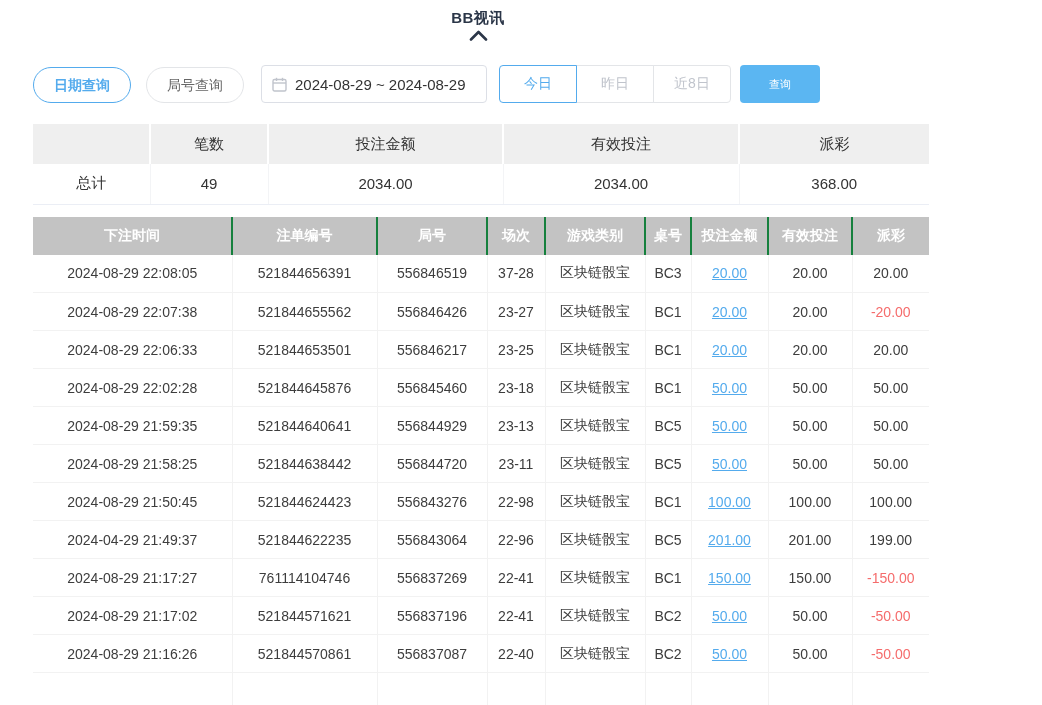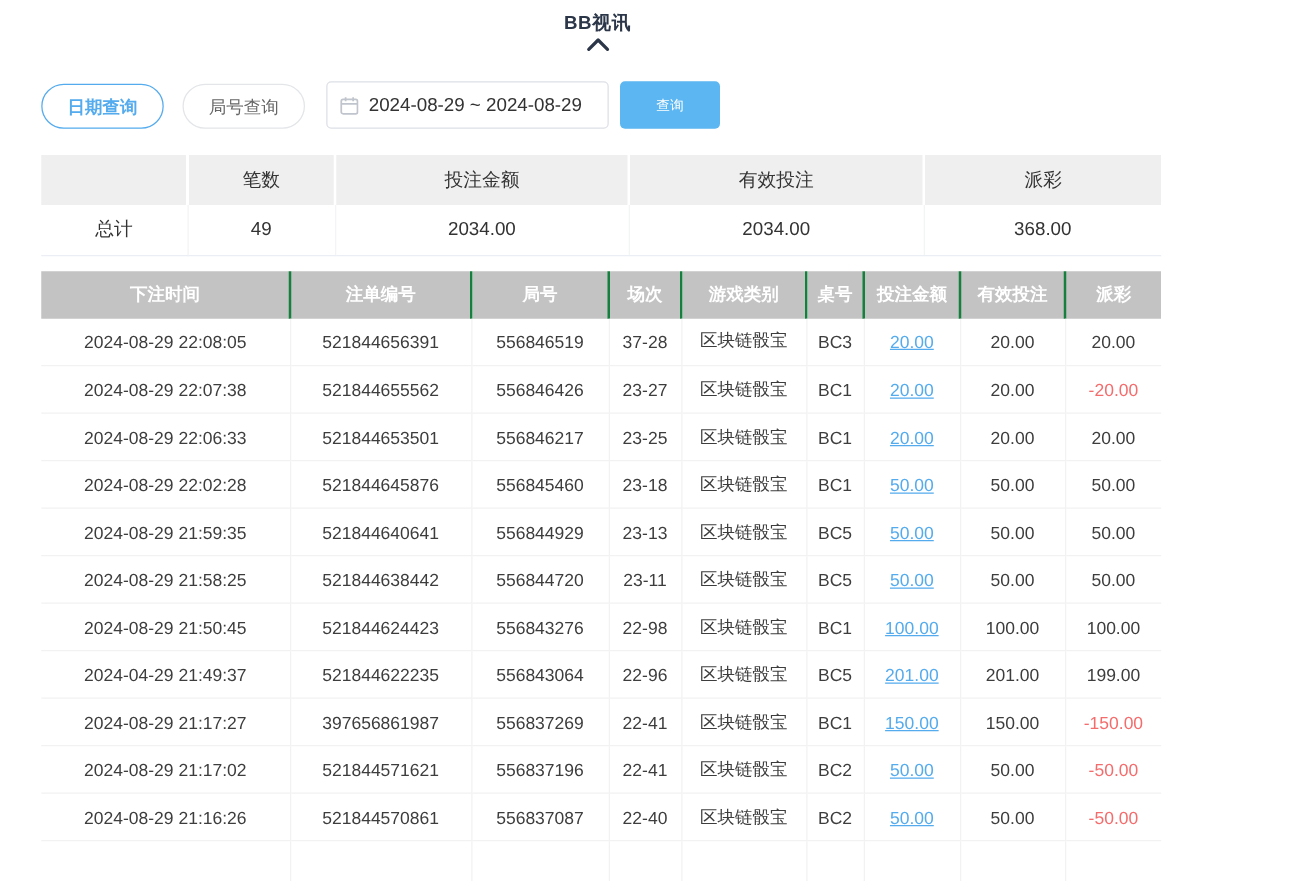--- a/index.html
+++ b/index.html
@@ -80,20 +80,25 @@
         <svg width="15" height="15" viewBox="0 0 15 15">
             <rect x="1" y="2.5" width="13" height="11.5" rx="1.5" fill="none" stroke="#c0c4cc" stroke-width="1.4"></rect>
             <line x1="1" y1="6" x2="14" y2="6" stroke="#c0c4cc" stroke-width="1.4"></line>
             <line x1="4.5" y1="0.8" x2="4.5" y2="4" stroke="#c0c4cc" stroke-width="1.4"></line>
             <line x1="10.5" y1="0.8" x2="10.5" y2="4" stroke="#c0c4cc" stroke-width="1.4"></line>
           </svg>
       </span>
       <span class="date-text">2024-08-29 ~ 2024-08-29</span>
     </div>
 
+    <div class="quick-group">
+      <button class="quick-btn active">今日</button>
+      <button class="quick-btn">昨日</button>
+      <button class="quick-btn">近8日</button>
+    </div>
 
     <button class="search-btn">查询</button>
   </div>
 
   <table class="summary-table">
     <colgroup>
         <col style="width:117px">
         <col style="width:118px">
         <col style="width:235px">
         <col style="width:236px">
@@ -228,21 +233,21 @@
           <td>556843064</td>
           <td>22-96</td>
           <td>区块链骰宝</td>
           <td>BC5</td>
           <td><a class="amount-link">201.00</a></td>
           <td>201.00</td>
           <td>199.00</td>
         </tr>
         <tr>
           <td>2024-08-29 21:17:27</td>
-          <td>397656861987</td>
+          <td>761114104746</td>
           <td>556837269</td>
           <td>22-41</td>
           <td>区块链骰宝</td>
           <td>BC1</td>
           <td><a class="amount-link">150.00</a></td>
           <td>150.00</td>
           <td class="neg">-150.00</td>
         </tr>
         <tr>
           <td>2024-08-29 21:17:02</td>

